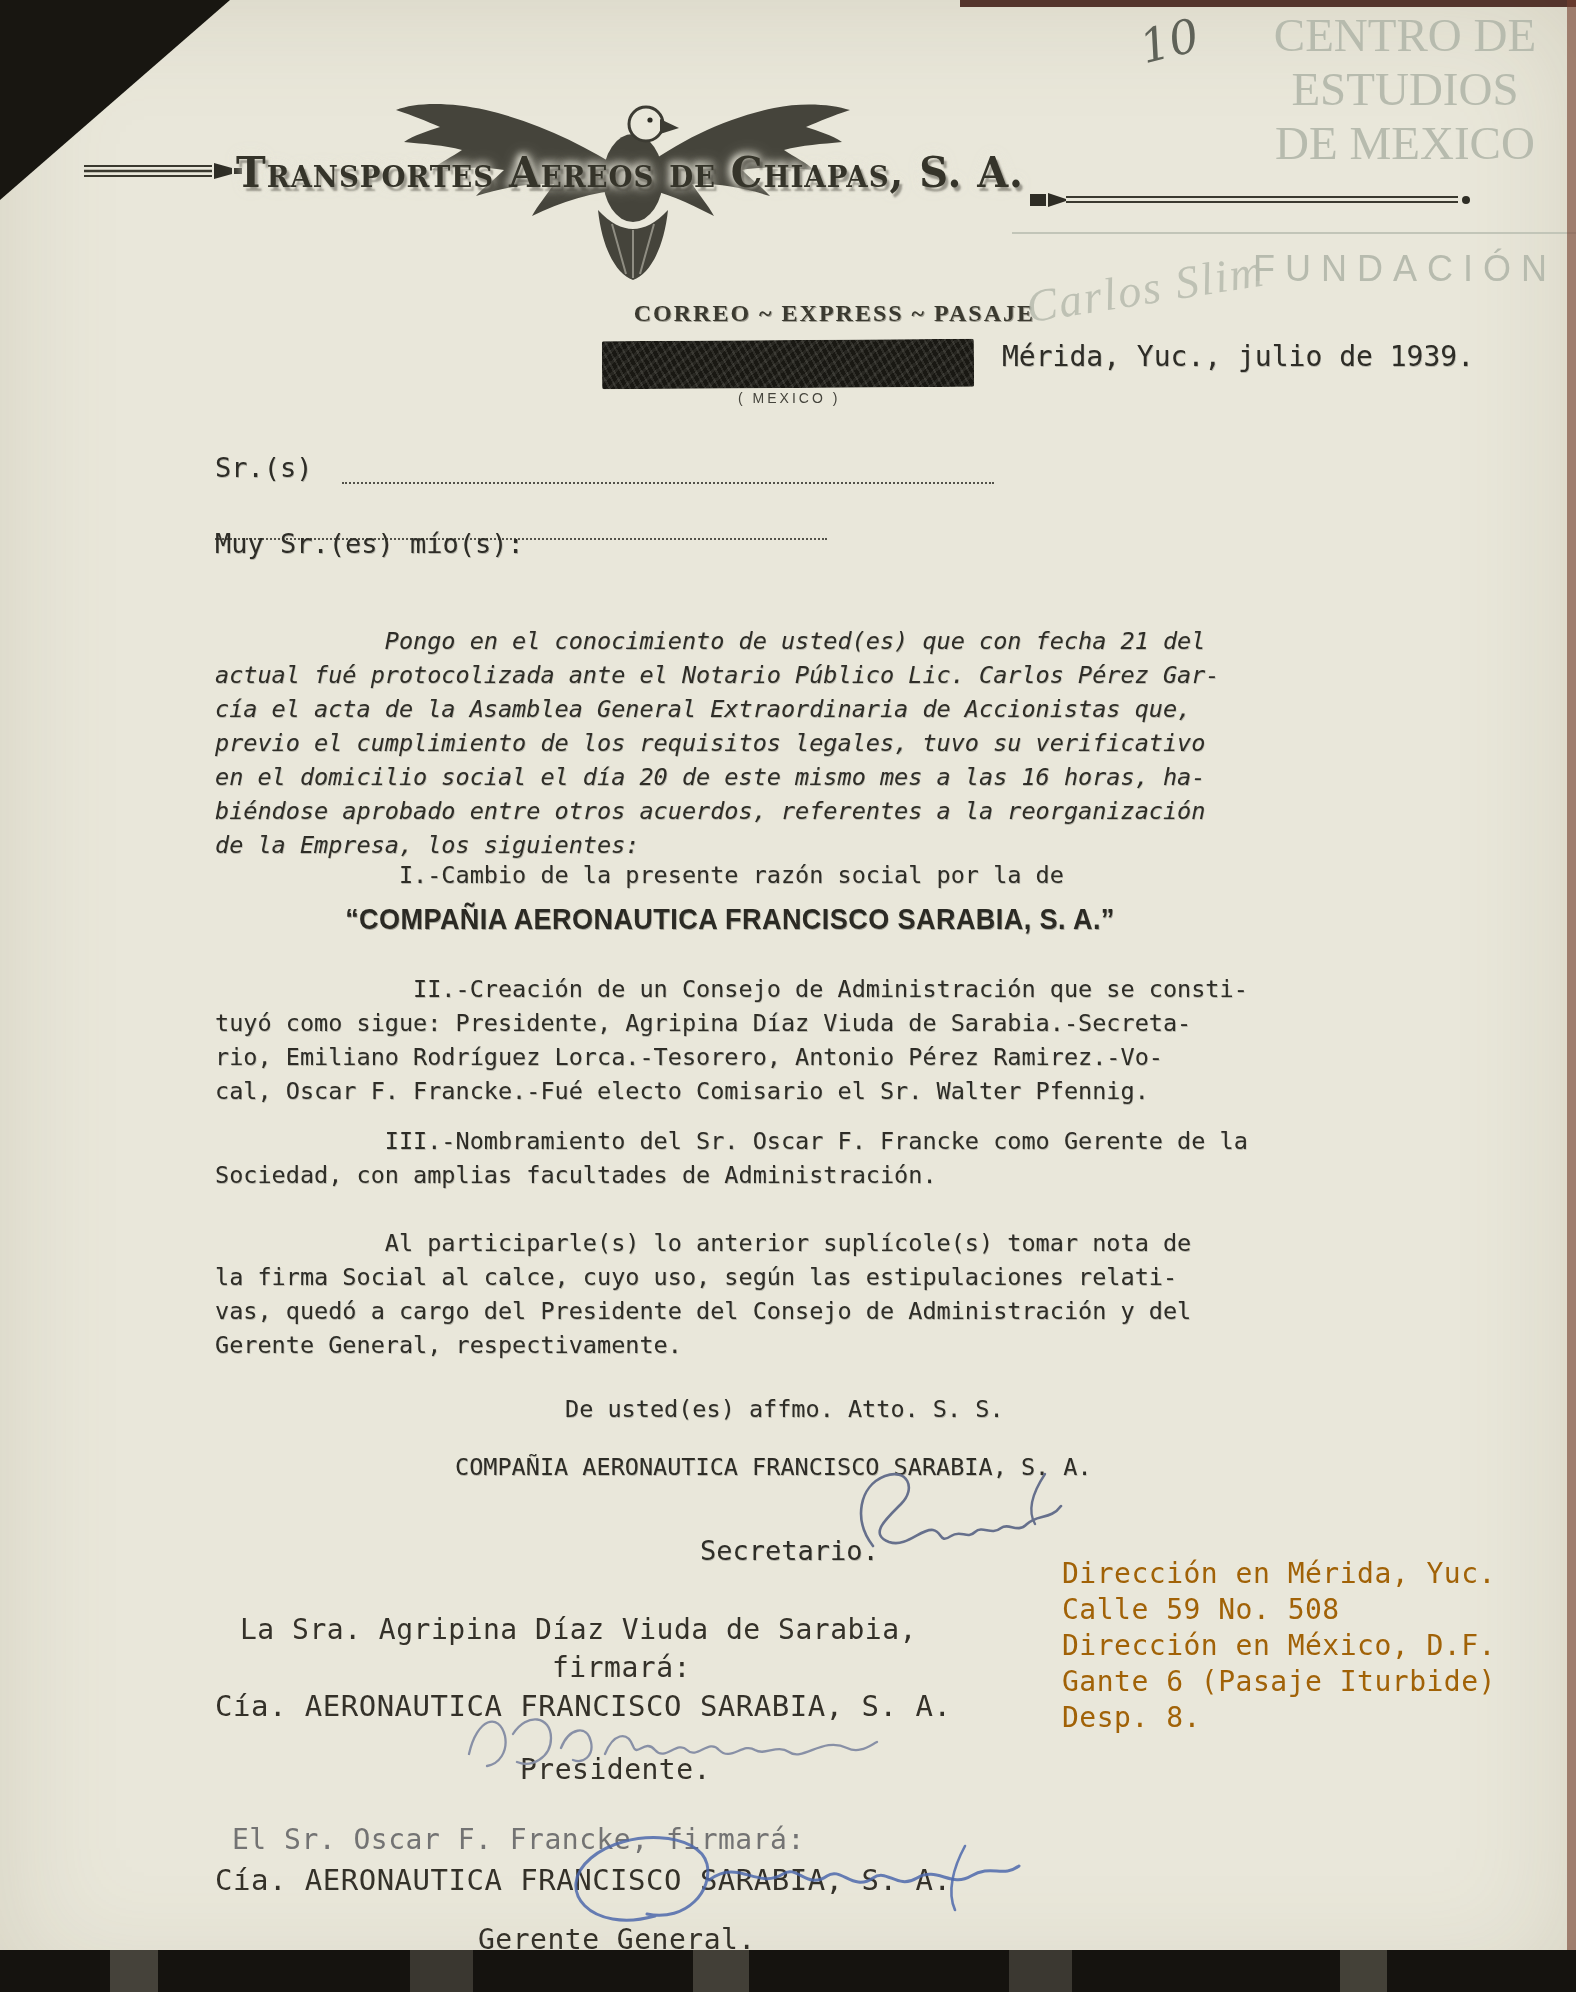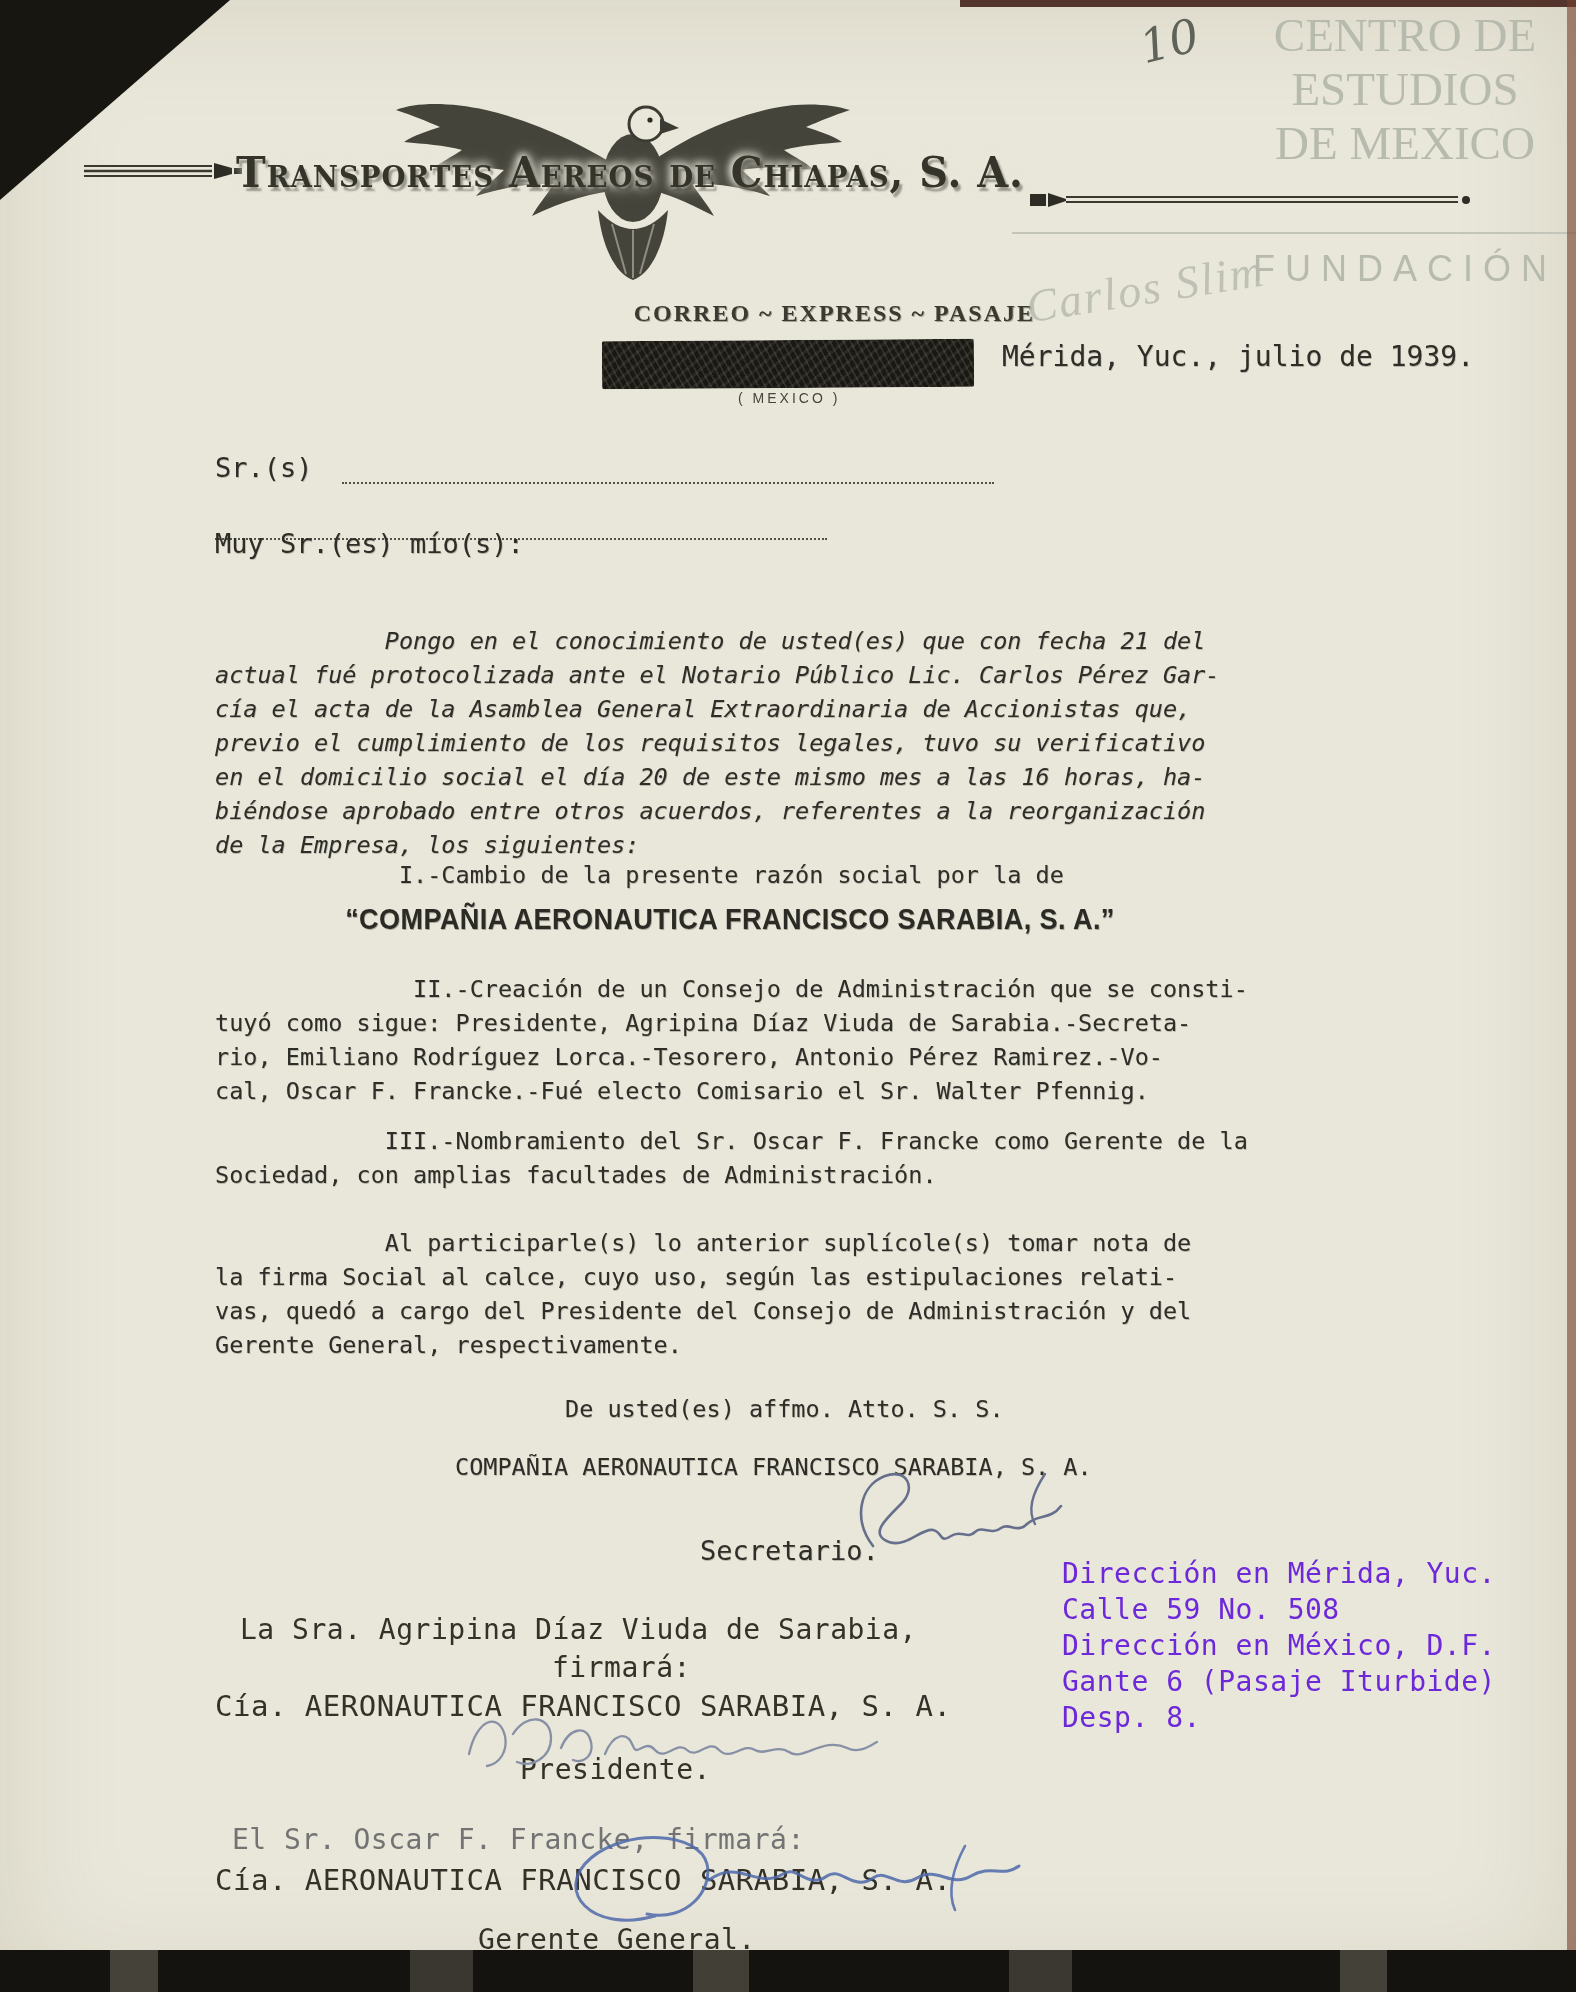--- a/index.html
+++ b/index.html
@@ -124,21 +124,21 @@
   <div class="abs ink type" style="left:455px;top:1450px;">COMPAÑIA AERONAUTICA FRANCISCO SARABIA, S. A.</div>
 
   <div class="abs" style="left:845px;top:1448px;z-index:6;">
     <svg viewBox="0 0 240 120" width="240" height="120">
       <path d="M28,98 C8,72 14,38 40,28 C62,20 72,40 56,56 C40,72 24,86 44,94 C62,100 76,80 88,82 C98,84 94,96 106,88 C116,81 122,92 130,84 C138,77 146,88 156,80 C164,74 172,86 182,76 C192,66 206,72 216,58" fill="none" stroke="#66708c" stroke-width="2.6" stroke-linecap="round"></path>
       <path d="M200,26 C188,44 182,62 190,76" fill="none" stroke="#66708c" stroke-width="2.4" stroke-linecap="round"></path>
     </svg>
   </div>
   <div class="abs ink type-lg" style="left:700px;top:1535px;">Secretario.</div>
 
-  <div class="abs ink elite" style="left:1062px;top:1556px;color:#6d28d9;">Dirección en Mérida, Yuc.
+  <div class="abs ink elite" style="left:1062px;top:1556px;color:#a16207;">Dirección en Mérida, Yuc.
 Calle 59 No. 508
 Dirección en México, D.F.
 Gante 6 (Pasaje Iturbide)
 Desp. 8.</div>
 
   <div class="abs ink elite" style="left:240px;top:1612px;color:#343129;">La Sra. Agripina Díaz Viuda de Sarabia,</div>
   <div class="abs ink elite" style="left:552px;top:1650px;color:#343129;">firmará:</div>
   <div class="abs ink elite" style="left:215px;top:1688px;color:#343129;font-size:29px;">Cía. AERONAUTICA FRANCISCO SARABIA, S. A.</div>
   <div class="abs" style="left:455px;top:1692px;z-index:6;">
     <svg viewBox="0 0 430 90" width="430" height="90">

